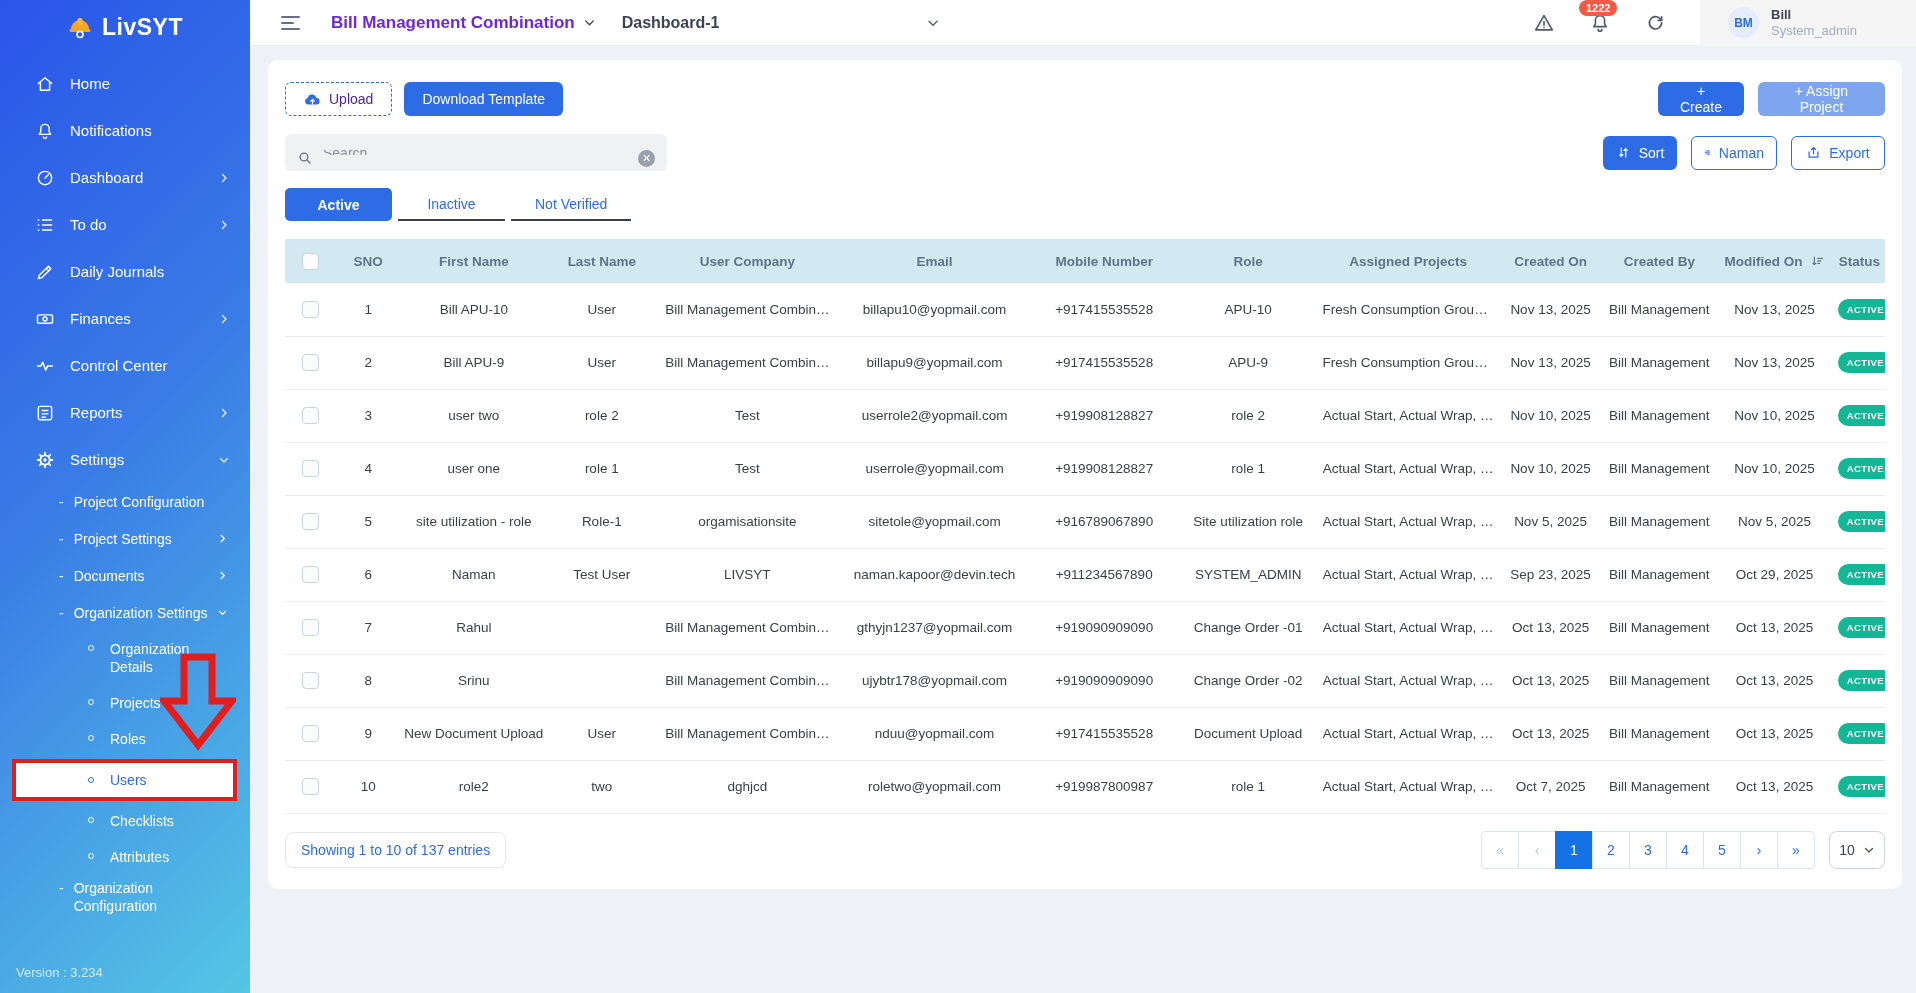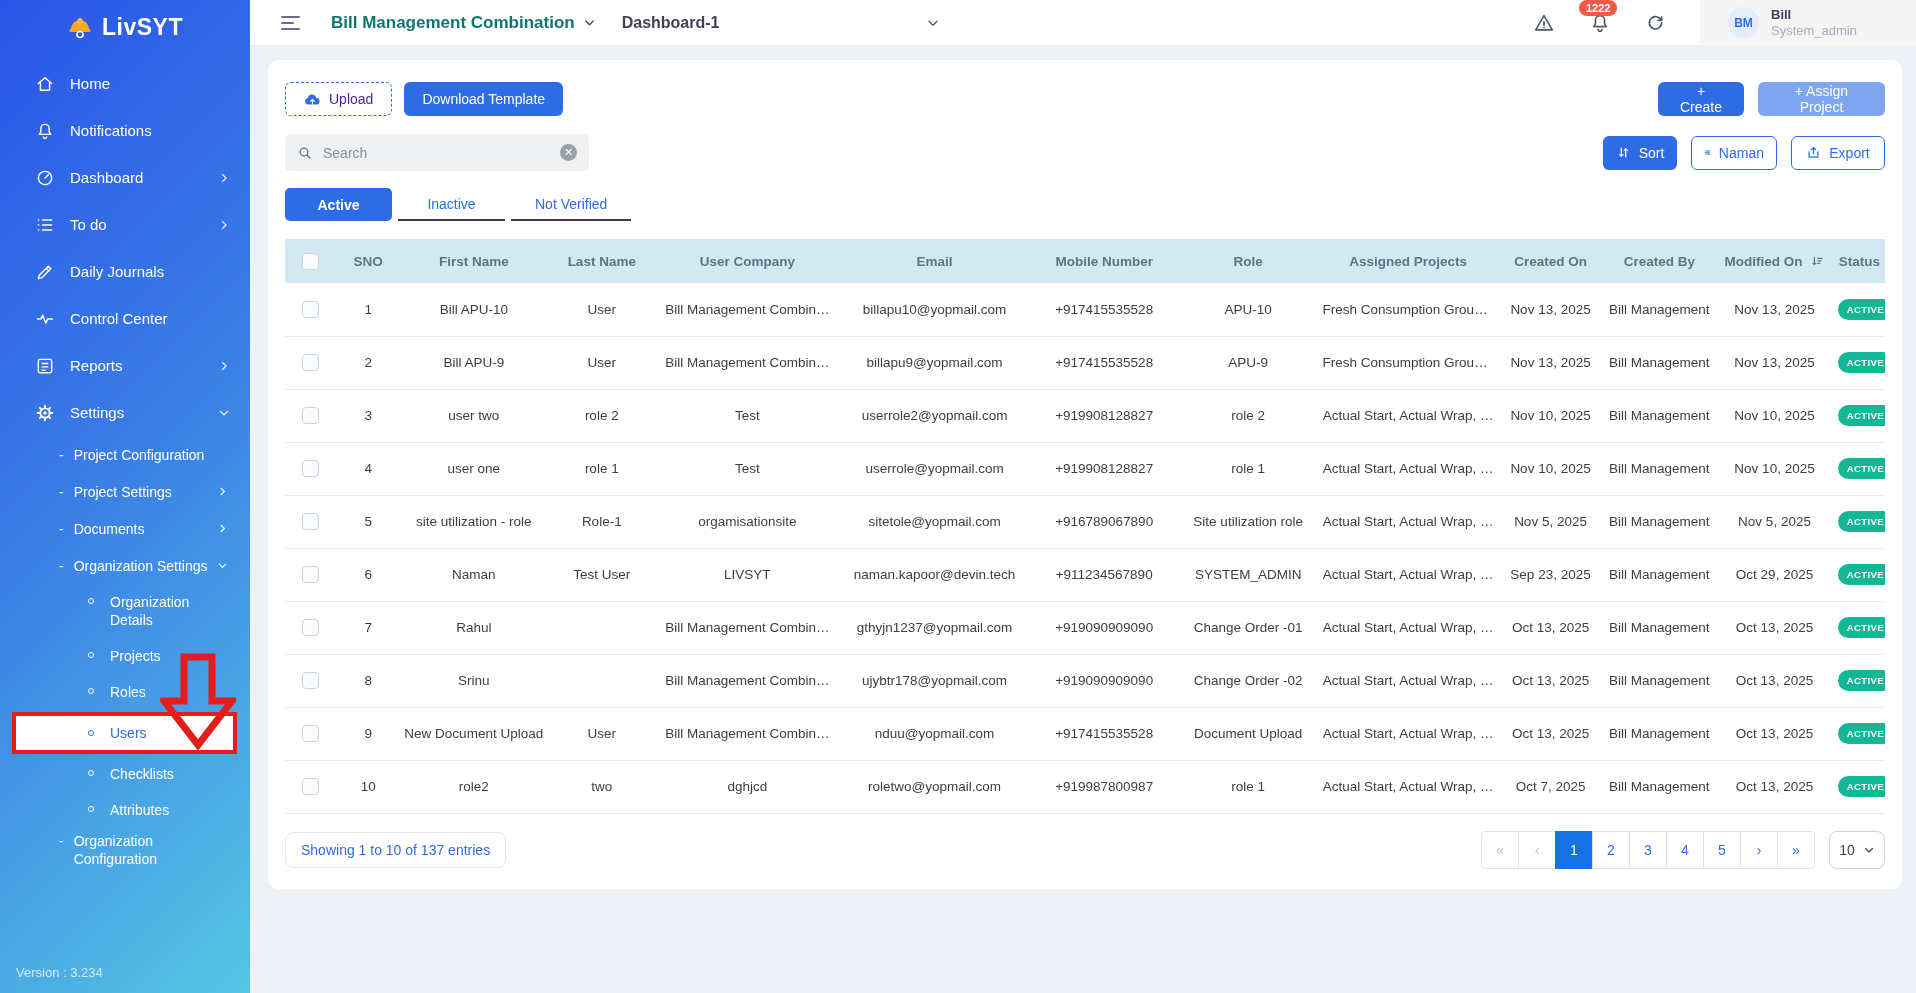--- a/index.html
+++ b/index.html
@@ -24,21 +24,21 @@
   .users-inner { display:flex; align-items:center; padding:9px 10px 9px 72px; color:#2d6ce5; font-size:14px; }
   .users-inner .dot { border-color:#2d6ce5; margin-top:0; }
   .annot-arrow { position:absolute; left:160px; top:653px; z-index:6; pointer-events:none; }
   .version { position:absolute; left:16px; bottom:13px; font-size:13px; color:rgba(255,255,255,.75); }
 
   
   .header { position:fixed; left:250px; top:0; width:1666px; height:46px; background:#fff; border-bottom:1px solid #ebedf1; display:flex; align-items:center; z-index:4; }
   .burger { width:20px; margin-left:31px; cursor:pointer; }
   .burger i { display:block; height:2px; background:#697086; border-radius:2px; margin:4px 0; }
   .burger i:nth-child(2){ width:13px; } .burger i:nth-child(1),.burger i:nth-child(3){ width:19px; }
-  .crumb-title { margin-left:30px; font-size:17px; font-weight:bold; color:#0f766e; display:flex; align-items:center; gap:8px; cursor:pointer; }
+  .crumb-title { margin-left:30px; font-size:17px; font-weight:bold; color:#6d28d9; display:flex; align-items:center; gap:8px; cursor:pointer; }
   .dash-select { margin-left:26px; width:318px; display:flex; align-items:center; justify-content:space-between; font-size:16px; font-weight:bold; color:#3f4254; cursor:pointer; }
   .hright { margin-left:auto; display:flex; align-items:center; height:100%; }
   .hicon { position:relative; margin-right:34px; cursor:pointer; display:flex; align-items:center; }
   .nbadge { position:absolute; top:-12px; left:-10px; background:#ee5b47; color:#fff; font-size:11px; font-weight:bold; padding:2px 7px; border-radius:9px; }
   .userbox { width:216px; height:46px; background:#f5f5f6; display:flex; align-items:center; padding-left:28px; gap:12px; cursor:pointer; }
   .avatar { width:31px; height:31px; border-radius:50%; background:#e4edfc; color:#2d6ce5; font-size:12px; font-weight:bold; display:flex; align-items:center; justify-content:center; }
   .uname { font-size:13px; font-weight:bold; color:#3f4254; line-height:16px; }
   .urole { font-size:13px; color:#a6abbd; line-height:16px; }
 
   
@@ -46,21 +46,21 @@
   .card { background:#fff; border-radius:10px; padding:22px 17px 20px 17px; min-height:812px; position:relative; }
   .row1 { display:flex; align-items:center; }
   .row2 { display:flex; align-items:center; margin-top:18px; }
   .btn { display:inline-flex; align-items:center; justify-content:center; gap:8px; height:34px; border-radius:6px; font-size:14px; padding:0 18px; cursor:pointer; background:#fff; border:none; font-family:inherit; }
   .btn-solid { background:#2d6ce5; color:#fff; }
   .btn-dashed { border:1.5px dashed #2d6ce5; color:#4c1d95; border-radius:6px; }
   .btn-outline { border:1px solid #2d6ce5; color:#2d6ce5; }
   .btn-light { background:#7ea6ee; color:#fff; }
   .gap12 { margin-left:12px; } .gap14 { margin-left:14px; }
   .spacer { flex:1; }
-  .search { width:304px; height:37px; background:#f0f1f3; border-radius:6px; display:flex; align-items:center; padding:0 12px; gap:10px; }
+  .search { width:382px; height:37px; background:#f0f1f3; border-radius:6px; display:flex; padding:16px 12px; gap:10px; }
   .search input { flex:1; border:none; background:transparent; outline:none; font-size:14px; color:#4a4f5a; font-family:inherit; }
   .search input::placeholder { color:#8a8f98; }
   .clear-x { width:17px; height:17px; border-radius:50%; background:#9aa1ab; color:#fff; font-size:11px; display:flex; align-items:center; justify-content:center; cursor:pointer; }
   .tabs { display:flex; margin-top:17px; }
   .tab { min-width:107px; height:33px; display:flex; align-items:center; justify-content:center; font-size:14px; color:#2d6ce5; cursor:pointer; padding:0 24px; border-bottom:2px solid #3a3f4a; margin-right:6px; }
   .tab.active { background:#2d6ce5; color:#fff; border-radius:5px; border-bottom:none; font-weight:bold; }
 
   
   table { width:100%; border-collapse:collapse; table-layout:fixed; margin-top:18px; }
   thead th { background:#d2e9f1; height:44px; font-size:13.5px; color:#5f7486; font-weight:bold; text-align:center; }
@@ -127,20 +127,30 @@
       <svg class="chev" viewBox="0 0 24 24" fill="none" stroke="#fff" stroke-width="2.4" stroke-linecap="round">
           <path d="M9 5l7 7-7 7"></path>
         </svg>
     </div>
     <div class="mitem">
       <svg class="icn" viewBox="0 0 24 24" fill="none" stroke="#fff" stroke-width="1.7" stroke-linecap="round" stroke-linejoin="round">
           <path d="M4 20l1.2-4.2L16 5l3 3L8.2 18.8 4 20z"></path>
           <path d="M13.5 7.5l3 3"></path>
         </svg>
       <span>Daily Journals</span>
+    </div>
+    <div class="mitem">
+      <svg class="icn" viewBox="0 0 24 24" fill="none" stroke="#fff" stroke-width="1.7">
+          <rect x="3" y="7" width="18" height="10" rx="1.5"></rect>
+          <circle cx="12" cy="12" r="2.4"></circle>
+        </svg>
+      <span>Finances</span>
+      <svg class="chev" viewBox="0 0 24 24" fill="none" stroke="#fff" stroke-width="2.4" stroke-linecap="round">
+          <path d="M9 5l7 7-7 7"></path>
+        </svg>
     </div>
     <div class="mitem">
       <svg class="icn" viewBox="0 0 24 24" fill="none" stroke="#fff" stroke-width="1.8" stroke-linecap="round" stroke-linejoin="round">
           <path d="M3 12h4l2.2-4.5L13 17l2-5h6"></path>
         </svg>
       <span>Control Center</span>
     </div>
     <div class="mitem">
       <svg class="icn" viewBox="0 0 24 24" fill="none" stroke="#fff" stroke-width="1.7">
           <rect x="4" y="4" width="16" height="16" rx="2"></rect>

